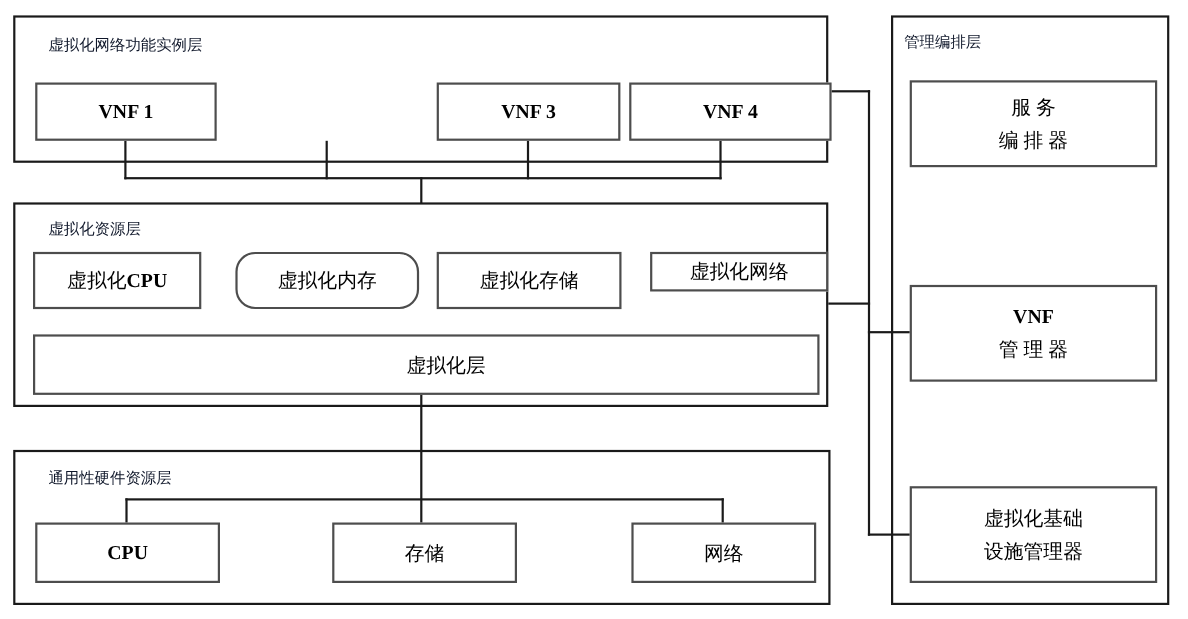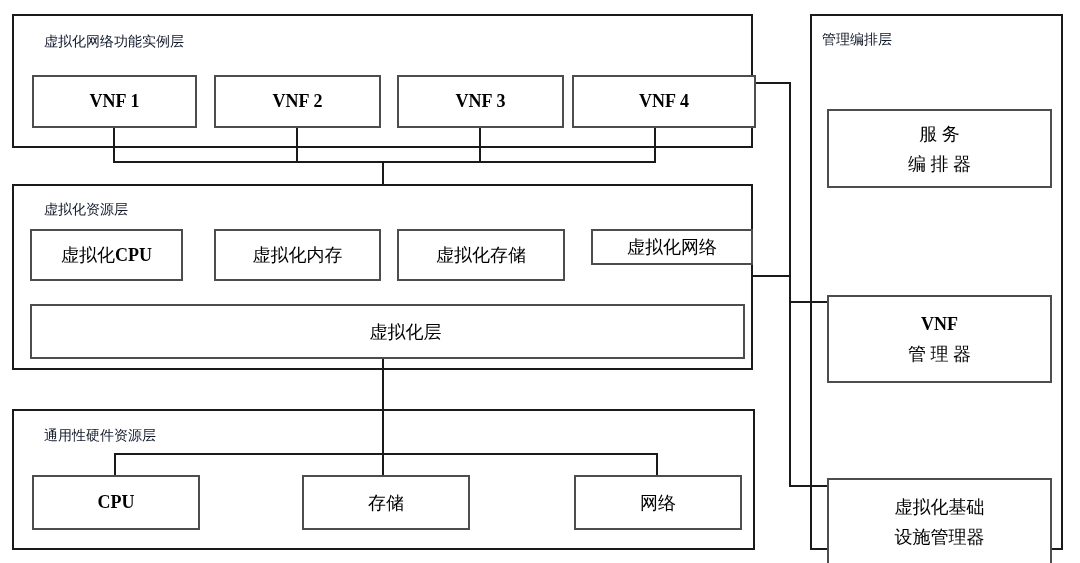--- a/index.html
+++ b/index.html
@@ -46,21 +46,21 @@
     box-sizing: border-box;
     z-index: 3;
     display: flex;
     align-items: center;
     justify-content: center;
     font-size: 18px;
     text-align: center;
     white-space: nowrap;
   }
   .node .bold { font-weight: bold; }
-  .node.two-line { flex-direction: column; line-height: 30px; margin-top: 36px; }
+  .node.two-line { flex-direction: column; line-height: 30px; }
   .bold { font-weight: bold; }
 </style>
 </head>
 <body>
 
 <div class="canvas">
 
   <div class="line" style="left:113px; top:128px; width:2px; height:35px;"></div>
   <div class="line" style="left:296px; top:128px; width:2px; height:35px;"></div>
   <div class="line" style="left:479px; top:128px; width:2px; height:35px;"></div>
@@ -78,31 +78,30 @@
 
   <div class="line" style="left:753px; top:82px; width:38px; height:2px;"></div>
   <div class="line" style="left:789px; top:82px; width:2px; height:405px;"></div>
   <div class="line" style="left:753px; top:275px; width:38px; height:2px;"></div>
   <div class="line" style="left:789px; top:301px; width:40px; height:2px;"></div>
   <div class="line" style="left:789px; top:485px; width:40px; height:2px;"></div>
 
   <div class="layer" style="left:12px; top:14px; width:741px; height:134px;"></div>
   <div class="layer-title" style="left:44px; top:30px;">虚拟化网络功能实例层</div>
   <div class="node bold" style="left:32px; top:75px; width:165px; height:53px;">VNF 1</div>
-  <div class="node bold" style="left:214px; top:75px; width:167px; height:53px;">VNF 2</div>
   <div class="node bold" style="left:397px; top:75px; width:167px; height:53px;">VNF 3</div>
   <div class="node bold" style="left:572px; top:75px; width:184px; height:53px;">VNF 4</div>
 
   <div class="layer" style="left:12px; top:184px; width:741px; height:186px;"></div>
   <div class="layer-title" style="left:44px; top:198px;">虚拟化资源层</div>
   <div class="node" style="left:30px; top:229px; width:153px; height:52px;">
     <span>虚拟化</span>
       <span class="bold">CPU</span>
   </div>
-  <div class="node" style="left:214px; top:229px; width:167px; height:52px;">
+  <div class="node" style="left:214px; top:229px; width:167px; height:52px;border-radius:18px;">
     <span>虚拟化内存</span>
       <span class="bold"></span>
   </div>
   <div class="node" style="left:397px; top:229px; width:168px; height:52px;">
     <span>虚拟化存储</span>
       <span class="bold"></span>
   </div>
   <div class="node" style="left:591px; top:229px; width:162px; height:36px;">
     <span>虚拟化网络</span>
       <span class="bold"></span>

